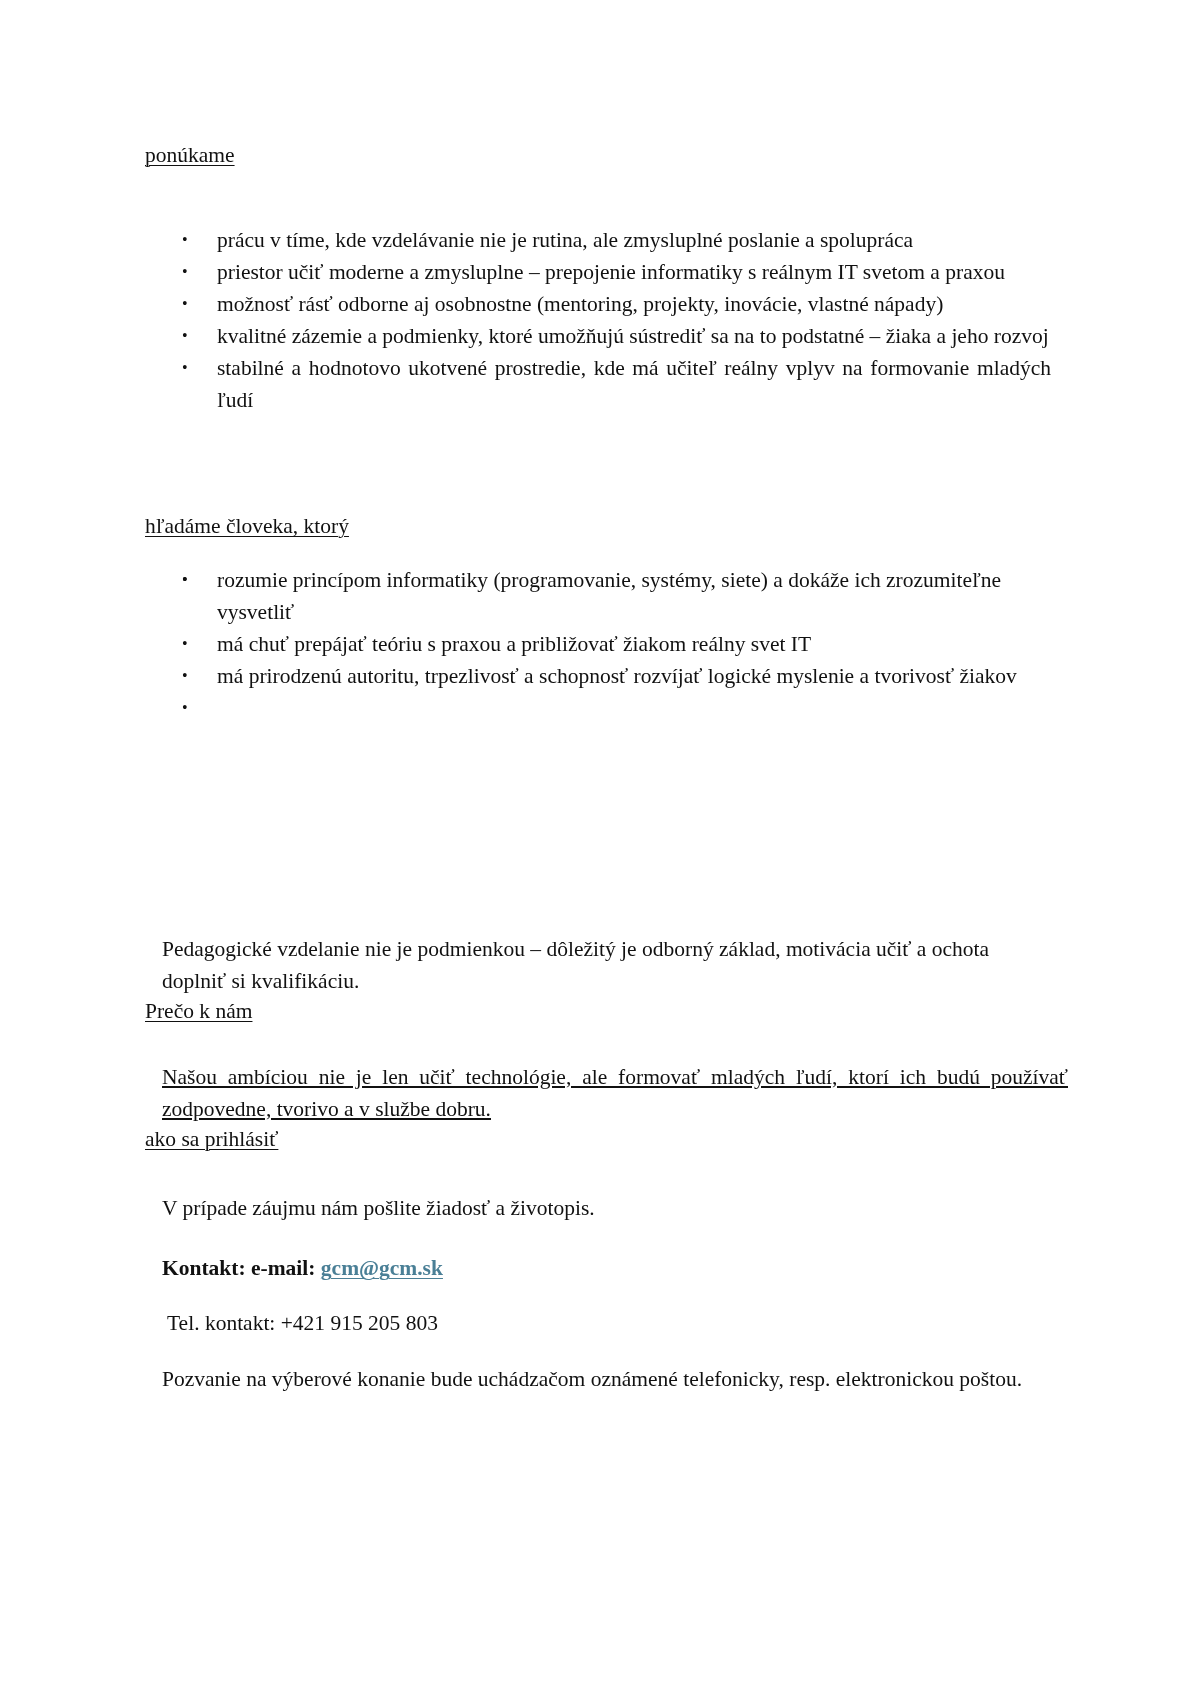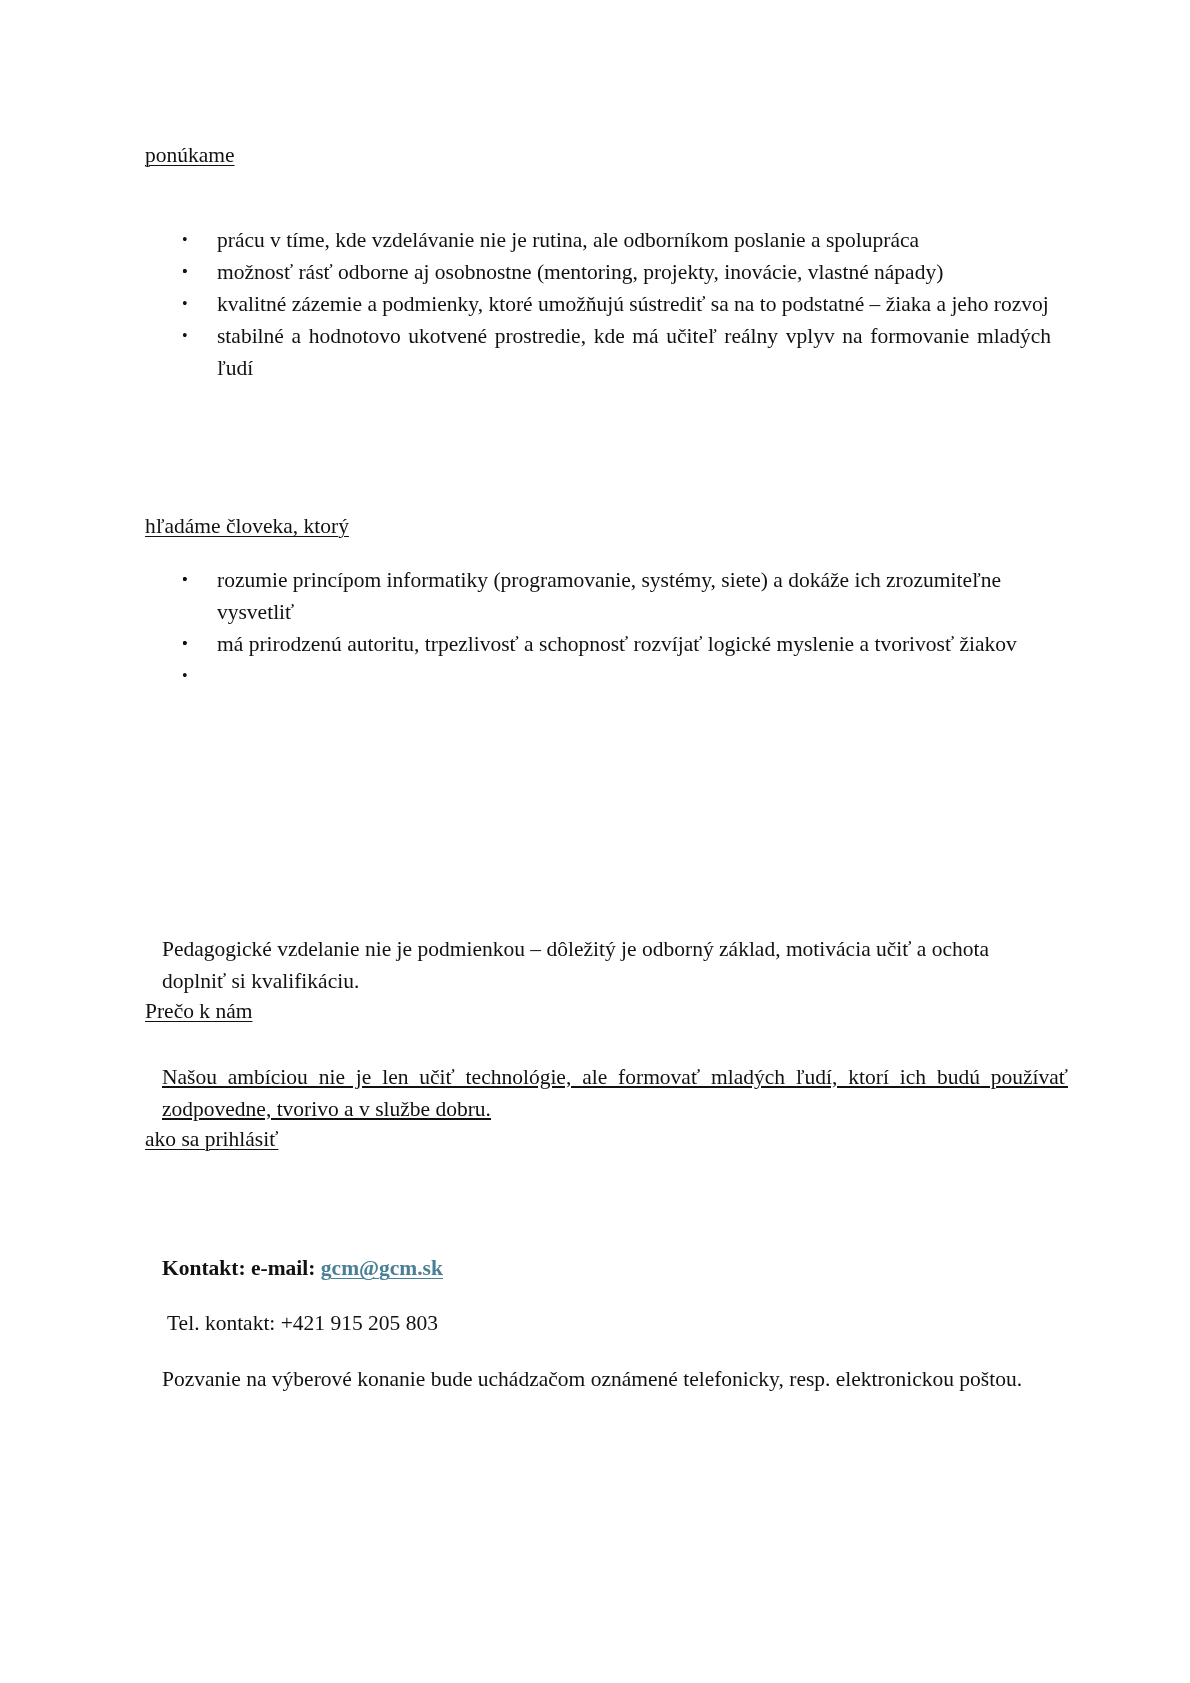--- a/index.html
+++ b/index.html
@@ -30,43 +30,44 @@
   .link { color: #4a7f96; text-decoration: underline; text-decoration-thickness: 1px; text-underline-offset: 3px; }
 </style>
 </head>
 <body>
 
 <div class="page">
 
   <div class="heading" style="top:143px;">ponúkame</div>
 
   <ul class="bullets" style="top:224px;">
-    <li><span class="bullet">•</span><span>prácu v tíme, kde vzdelávanie nie je rutina, ale odborníkom poslanie a spolupráca</span></li>
-    <li><span class="bullet">•</span></li>
+    <li><span class="bullet">•</span><span>prácu v tíme, kde vzdelávanie nie je rutina, ale zmysluplné poslanie a spolupráca</span></li>
+    <li><span class="bullet">•</span><span>priestor učiť moderne a zmysluplne – prepojenie informatiky s reálnym IT svetom a praxou</span></li>
     <li><span class="bullet">•</span><span>možnosť rásť odborne aj osobnostne (mentoring, projekty, inovácie, vlastné nápady)</span></li>
     <li><span class="bullet">•</span><span>kvalitné zázemie a podmienky, ktoré umožňujú sústrediť sa na to podstatné – žiaka a jeho rozvoj</span></li>
     <li><span class="bullet">•</span><span>stabilné a hodnotovo ukotvené prostredie, kde má učiteľ reálny vplyv na formovanie mladých ľudí</span></li>
   </ul>
 
   <div class="heading" style="top:514px;">hľadáme človeka, ktorý</div>
 
   <ul class="bullets" style="top:564px; width:886px;">
     <li class="lastline-left"><span class="bullet">•</span></li>
     <li class="lastline-left"><span class="bullet">•</span><span>rozumie princípom informatiky (programovanie, systémy, siete) a dokáže ich zrozumiteľne vysvetliť</span></li>
-    <li class="lastline-left"><span class="bullet">•</span></li>
+    <li class="lastline-left"><span class="bullet">•</span><span>má chuť prepájať teóriu s praxou a približovať žiakom reálny svet IT</span></li>
     <li class="lastline-left"><span class="bullet">•</span><span>má prirodzenú autoritu, trpezlivosť a schopnosť rozvíjať logické myslenie a tvorivosť žiakov</span></li>
     <li class="lastline-left"><span class="bullet">•</span></li>
   </ul>
 
   <p class="para" style="top:916px; width:880px;">Pedagogické vzdelanie nie je podmienkou – dôležitý je odborný základ, motivácia učiť a ochota doplniť si kvalifikáciu.</p>
 
   <div class="heading" style="top:999px;">Prečo k nám</div>
   <p class="para justify" style="top:1044px;">Našou ambíciou nie je len učiť technológie, ale formovať mladých ľudí, ktorí ich budú používať zodpovedne, tvorivo a v službe dobru.</p>
 
   <div class="heading" style="top:1127px;">ako sa prihlásiť</div>
+  <p class="para" style="top:1175px;">V prípade záujmu nám pošlite žiadosť a životopis.</p>
 
   <p class="para" style="top:1235px;font-weight:bold;"><span>Kontakt: e-mail: </span><a class="link"> gcm@gcm.sk</a></p>
 
   <p class="para" style="top:1290px; white-space:pre;"> Tel. kontakt: +421 915 205 803</p>
 
   <p class="para" style="top:1346px; width:880px;">Pozvanie na výberové konanie bude uchádzačom oznámené telefonicky, resp. elektronickou poštou.</p>
 
 </div>
 
 </body></html>

